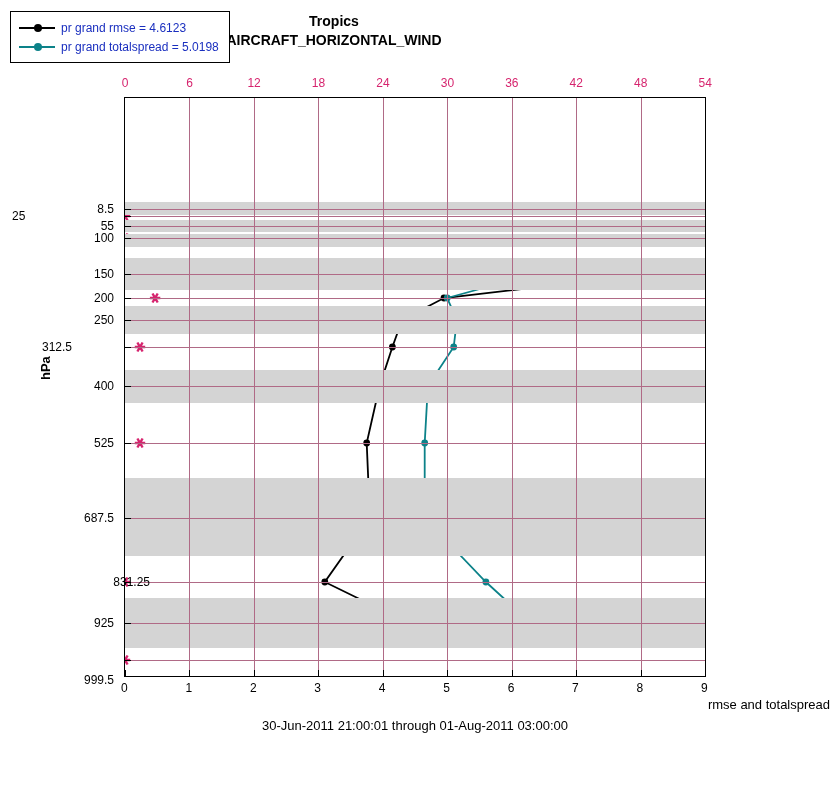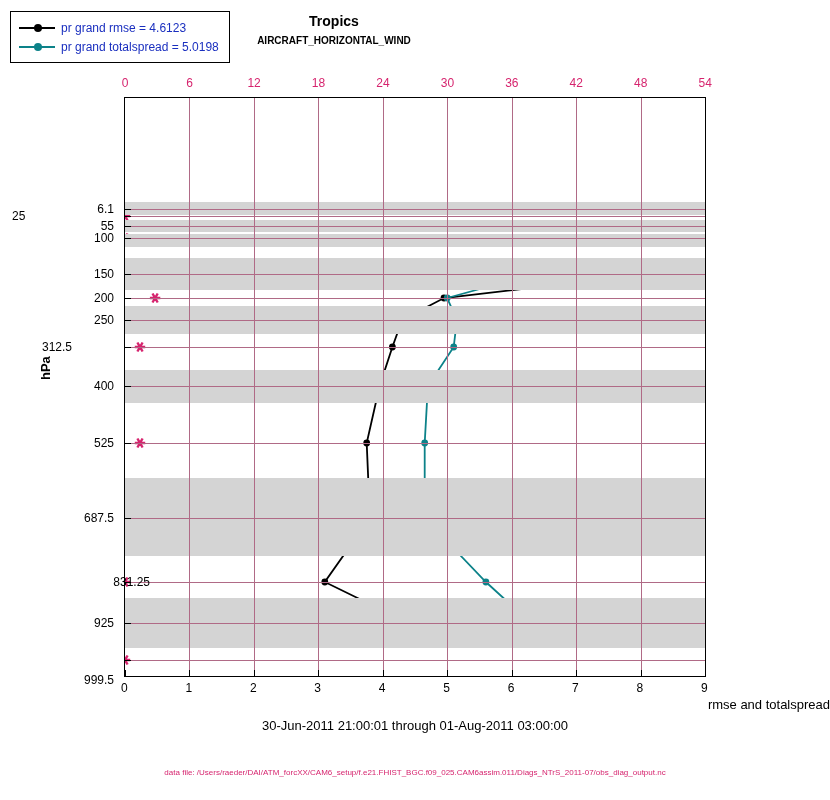--- a/index.html
+++ b/index.html
@@ -25,21 +25,21 @@
     top: 12px;
     width: 668px;
     text-align: center;
   }
   .title-main {
     font-size: 14px;
     font-weight: bold;
     line-height: 19px;
   }
   .title-sub {
-    font-size: 10px;
+    font-size: 14px;
     font-weight: bold;
     line-height: 19px;
   }
   .top-axis-title {
     position: absolute;
     left: 0;
     top: 60px;
     width: 830px;
     text-align: center;
     font-size: 13px;
@@ -289,21 +289,21 @@
         <path d="M15.0,345.0L20.2,345.0M15.0,345.0L17.6,349.5M15.0,345.0L12.4,349.5M15.0,345.0L9.8,345.0M15.0,345.0L12.4,340.5M15.0,345.0L17.6,340.5" stroke="#d6246e" stroke-width="2.4" fill="none"></path>
         <path d="M21.5,420.0L26.7,420.0M21.5,420.0L24.1,424.5M21.5,420.0L18.9,424.5M21.5,420.0L16.3,420.0M21.5,420.0L18.9,415.5M21.5,420.0L24.1,415.5" stroke="#d6246e" stroke-width="2.4" fill="none"></path>
         <path d="M0.0,484.0L5.2,484.0M0.0,484.0L2.6,488.5M0.0,484.0L-2.6,488.5M0.0,484.0L-5.2,484.0M0.0,484.0L-2.6,479.5M0.0,484.0L2.6,479.5" stroke="#d6246e" stroke-width="2.4" fill="none"></path>
         <path d="M0.0,525.0L5.2,525.0M0.0,525.0L2.6,529.5M0.0,525.0L-2.6,529.5M0.0,525.0L-5.2,525.0M0.0,525.0L-2.6,520.5M0.0,525.0L2.6,520.5" stroke="#d6246e" stroke-width="2.4" fill="none"></path>
         <path d="M0.0,562.0L5.2,562.0M0.0,562.0L2.6,566.5M0.0,562.0L-2.6,566.5M0.0,562.0L-5.2,562.0M0.0,562.0L-2.6,557.5M0.0,562.0L2.6,557.5" stroke="#d6246e" stroke-width="2.4" fill="none"></path>
         <circle cx="522.0" cy="222.0" r="4" fill="none" stroke="#d6246e" stroke-width="1.4"></circle>
       </svg>
   </div>
 
   <div id="yticks">
-      <div class="axis-tick-label" style="left: 0px; width: 114px; text-align: right; top: 202px;">6.1</div>
+      <div class="axis-tick-label" style="left: 0px; width: 114px; text-align: right; top: 202px;">8.5</div>
       <div class="tickmark-left" style="left: 125px; top: 209px;"></div>
       <div class="axis-tick-label" style="left: 12px; width: 114px; top: 209px;">25</div>
       <div class="tickmark-left" style="left: 125px; top: 216px;"></div>
       <div class="axis-tick-label" style="left: 0px; width: 114px; text-align: right; top: 219px;">55</div>
       <div class="tickmark-left" style="left: 125px; top: 226px;"></div>
       <div class="axis-tick-label" style="left: 0px; width: 114px; text-align: right; top: 231px;">100</div>
       <div class="tickmark-left" style="left: 125px; top: 238px;"></div>
       <div class="axis-tick-label" style="left: 0px; width: 114px; text-align: right; top: 267px;">150</div>
       <div class="tickmark-left" style="left: 125px; top: 274px;"></div>
       <div class="axis-tick-label" style="left: 0px; width: 114px; text-align: right; top: 291px;">200</div>
@@ -344,21 +344,20 @@
       <div class="tickmark-bottom" style="left: 576.111px; top: 670px;"></div>
       <div class="axis-tick-label" style="left: 636.556px; top: 681px;">8</div>
       <div class="tickmark-bottom" style="left: 640.556px; top: 670px;"></div>
       <div class="axis-tick-label" style="left: 701px; top: 681px;">9</div>
       <div class="tickmark-bottom" style="left: 705px; top: 670px;"></div>
     </div>
 
   <div id="ylabel">hPa</div>
   <div id="xlabel">rmse and totalspread</div>
   <div id="daterange">30-Jun-2011 21:00:01 through 01-Aug-2011 03:00:00</div>
-  <div id="datafile">data file: /Users/raeder/DAI/ATM_forcXX/CAM6_setup/f.e21.FHIST_BGC.f09_025.CAM6assim.011/Diags_NTrS_2011-07/obs_diag_output.nc</div>
 
   <div id="legend">
     <div class="legend-row">
       <span class="legend-swatch">
         <span class="legend-line" style="background:#000000"></span>
         <span class="legend-dot" style="background:#000000"></span>
       </span>
       <span class="legend-text">pr grand rmse = 4.6123</span>
     </div>
     <div class="legend-row">

